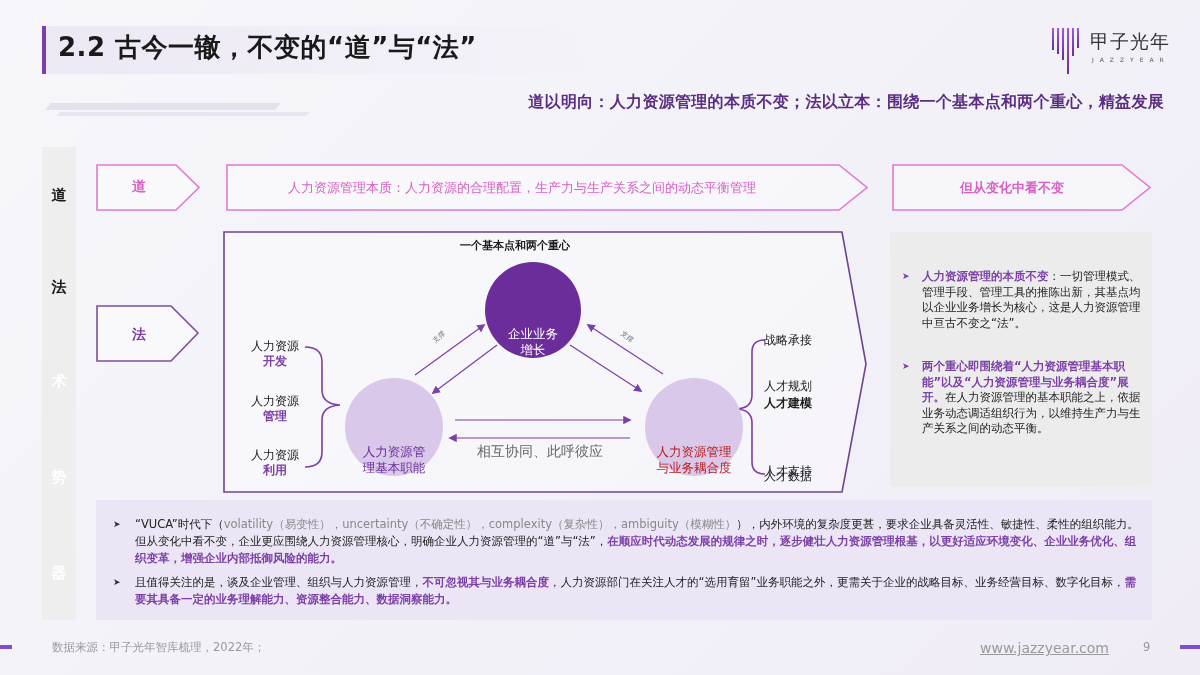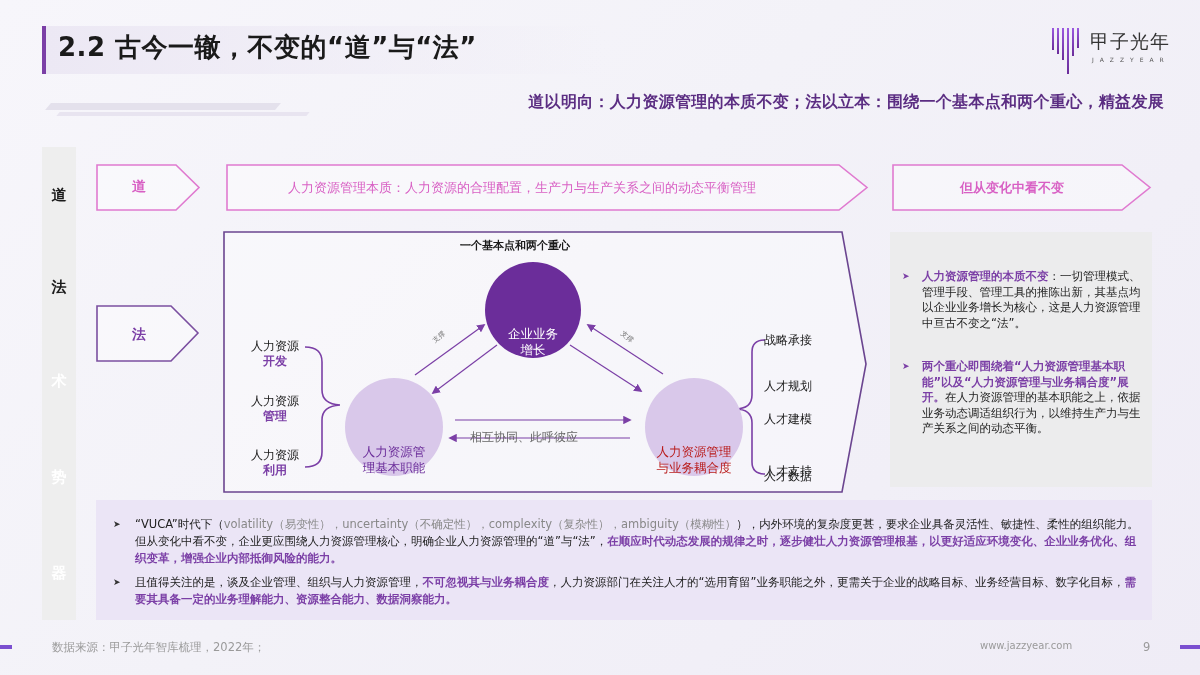--- a/index.html
+++ b/index.html
@@ -44,42 +44,42 @@
   .diag-title { left: 400px; top: 238px; width: 230px; text-align: center; font-size: 11px; font-weight: bold; color: #1a1a1a; }
   .circle { position: absolute; border-radius: 50%; display: flex; align-items: flex-end; justify-content: center; text-align: center; font-size: 12.5px; line-height: 16px; }
   .circle-top { left: 485px; top: 262px; width: 96px; height: 96px; background: #6b2d9a; color: #ffffff; }
   .circle-left { left: 345px; top: 378px; width: 98px; height: 98px; background: #d9c8ea; color: #6b2d9a; }
   .circle-right { left: 645px; top: 378px; width: 98px; height: 98px; background: #d9c8ea; color: #b91c1c; }
   .hr-item { position: absolute; text-align: center; font-size: 12px; line-height: 15px; width: 70px; }
   .hr-item .t1 { color: #1a1a1a; display: block; }
   .hr-item .t2 { color: #7b3fa6; font-weight: bold; display: block; }
   .talent-item { position: absolute; left: 764px; font-size: 12px; color: #1a1a1a; }
   .support-label { position: absolute; font-size: 7px; color: #777; }
-  .mutual-label { left: 470px; top: 429px; width: 140px; text-align: left; font-size: 12px; color: #666; }
+  .mutual-label { left: 470px; top: 443px; width: 140px; text-align: center; font-size: 14px; color: #666; }
 
   
   .note-panel { left: 890px; top: 232px; width: 262px; height: 255px; background: #ececed; }
   .note { position: absolute; left: 902px; width: 240px; font-size: 11.5px; line-height: 15.5px; color: #222; }
   .note .arrow { color: #7b3fa6; margin-right: 6px; font-size: 9px; }
   .note .hl { color: #7b3fa6; font-weight: bold; }
   .note .body { padding-left: 20px; display: block; margin-top: -15.5px; }
 
   
   .bottom-panel { left: 96px; top: 500px; width: 1056px; height: 120px; background: #ebe5f6; }
   .bp-item { position: absolute; left: 115px; width: 1030px; font-size: 11.5px; line-height: 17px; color: #222; }
   .bp-item .arrow { position: absolute; left: -2px; top: 0; color: #333; font-size: 9px; }
   .bp-item .txt { display: block; padding-left: 20px; }
   .bp-item .grey { color: #888; }
   .bp-item .hl { color: #7b3fa6; font-weight: bold; }
 
   
   .footer-bar-l { left: 0; top: 645px; width: 12px; height: 4px; background: #7b4fd0; }
   .footer-bar-r { left: 1180px; top: 645px; width: 20px; height: 4px; background: #7b4fd0; }
   .footer-src { left: 52px; top: 640px; font-size: 11.5px; color: #9a9a9a; }
-  .footer-url { left: 980px; top: 640px; font-size: 10px; color: #9a9a9a; }
+  .footer-url { left: 980px; top: 640px; font-size: 14px; color: #9a9a9a; text-decoration: underline; }
   .footer-page { left: 1143px; top: 640px; font-size: 11.5px; color: #9a9a9a; }
 </style>
 </head>
 <body>
 
 <div class="abs title-bar"></div>
 <div class="abs title-text">2.2 古今一辙，不变的“道”与“法”</div>
 <div class="abs subtitle-deco1"></div>
 <div class="abs subtitle-deco2"></div>
 <div class="abs subtitle-text">道以明向：人力资源管理的本质不变；法以立本：围绕一个基本点和两个重心，精益发展</div>
@@ -177,21 +177,21 @@
   <span class="t1">人力资源</span>
   <span class="t2">管理</span>
 </div>
 <div class="hr-item" style="left:240px;top:448px;">
   <span class="t1">人力资源</span>
   <span class="t2">利用</span>
 </div>
 
 <div class="talent-item" style="top:332px;">战略承接</div>
 <div class="talent-item" style="top:362px;margin-top:16px;">人才规划</div>
-<div class="talent-item" style="top:411px;">人才建模</div>
+<div class="talent-item" style="top:395px;font-weight:bold;">人才建模</div>
 <div class="talent-item" style="top:430px;margin-top:38px;">人才数据</div>
 <div class="talent-item" style="top:463px;">人才支持</div>
 
 <div class="abs note-panel"></div>
 <div class="note" style="top:268px;">
   <span class="arrow">➤</span><span class="body"><span class="hl">人力资源管理的本质不变</span><span>：一切管理模式、管理手段、管理工具的推陈出新，其基点均以企业业务增长为核心，这是人力资源管理中亘古不变之“法”。</span></span>
 </div>
 <div class="note" style="top:358px;">
   <span class="arrow">➤</span><span class="body"><span class="hl">两个重心即围绕着“人力资源管理基本职能”以及“人力资源管理与业务耦合度”展开。</span><span>在人力资源管理的基本职能之上，依据业务动态调适组织行为，以维持生产力与生产关系之间的动态平衡。</span></span>
 </div>

